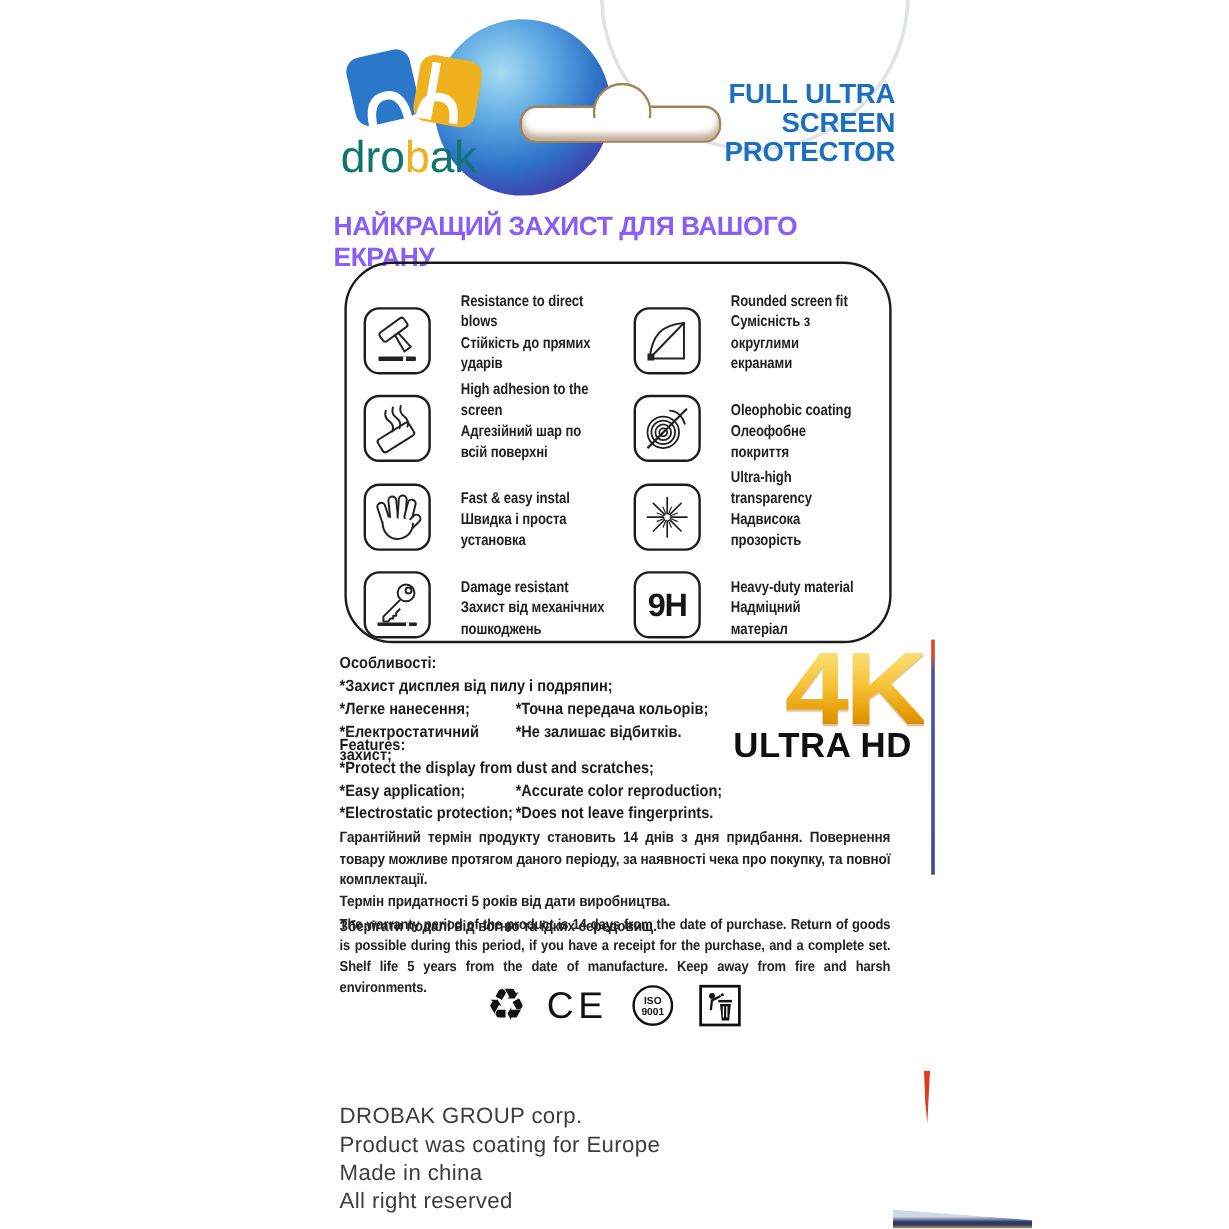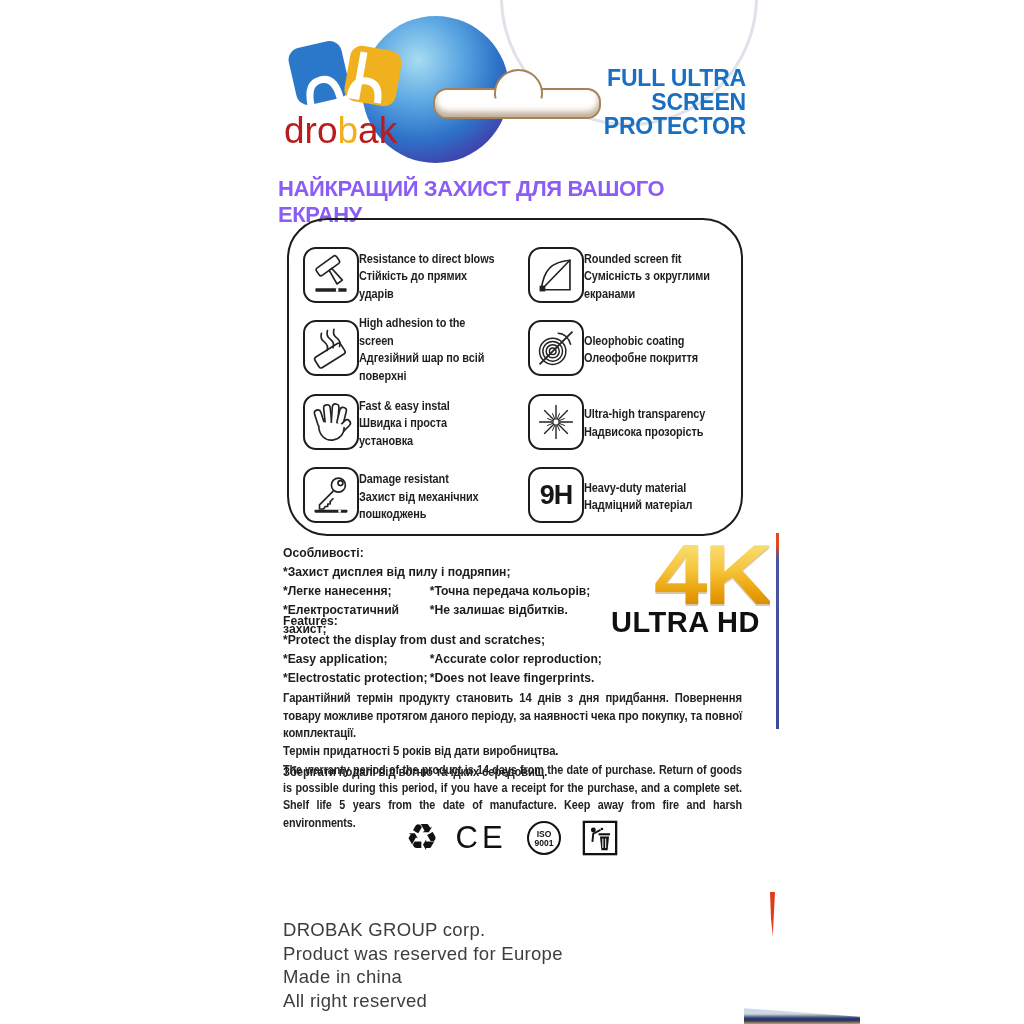--- a/index.html
+++ b/index.html
@@ -13,35 +13,35 @@
         background:radial-gradient(circle at 38% 30%,#a8dcf2 0%,#5aa6e2 32%,#2e72c8 58%,#4339a8 82%,#2e2a85 100%)}
   .hole-slot{position:absolute;left:433px;top:88px;width:164px;height:27px;border-radius:14px;
         background:#fff;border:2px solid #a58258;box-shadow:inset 0 -5px 6px rgba(135,100,60,.55)}
   .hole-bump{position:absolute;left:494px;top:69px;width:45px;height:45px;border-radius:50%;
         background:#fff;border:2px solid #a58258;clip-path:inset(0 0 40% 0)}
   .hole-mask{position:absolute;left:500px;top:87px;width:33px;height:10px;background:#fff}
 
   
   .logo{position:absolute;left:284px;top:36px;width:140px}
   .logo-text{margin-top:0;font-size:37px;font-weight:500;line-height:38px;letter-spacing:0}
-  .lb{color:#b91c1c}.ly{color:#efb11d}
+  .lb{color:#0f766e}.ly{color:#efb11d}
 
   
   .tagline{position:absolute;left:600px;top:66px;width:146px;text-align:right;color:#1a6fc0;
         font-weight:700;font-size:23px;line-height:24px;letter-spacing:-.2px}
 
   .heading{position:absolute;left:278px;top:176px;width:466px;margin:0;text-align:left;
         font-size:22px;font-weight:700;letter-spacing:-.4px;color:#8b5cf6}
 
   
   .fbox{position:absolute;left:287px;top:218px;width:452px;height:314px;
         border:2.5px solid #1c1c1c;border-radius:40px}
   .fgrid{position:absolute;left:303px;top:238px;display:grid;grid-template-columns:225px 210px;
         grid-auto-rows:73.5px}
-  .cell{display:flex;gap:0;align-items:center}
+  .cell{display:flex;gap:25px;align-items:flex-end}
   .ibox{width:56px;height:56px;border:2.3px solid #1c1c1c;border-radius:13px;flex:none;
         display:flex;align-items:center;justify-content:center;box-sizing:border-box}
   .nine{font-size:27px;font-weight:700;letter-spacing:-1px;color:#161616}
   .ctext{padding-top:2px;width:195px;transform:scaleX(.84);transform-origin:left top}
   .t,.s{font-size:13px;font-weight:700;line-height:17.5px;letter-spacing:-.1px;color:#1f1f1f}
 
   
   .list{position:absolute;left:283px;width:500px;transform:scaleX(.9);transform-origin:left top;
         font-size:13.5px;font-weight:700;line-height:19px;color:#1c1c1c}
   .list.ua{top:543px}.list.en{top:611px}
@@ -309,21 +309,21 @@
         <circle cx="22" cy="10.5" r="1.4" fill="#111"></circle>
         <rect x="18.5" y="15" width="12" height="2.2" fill="#111"></rect>
         <path d="M20 18.5 h9.5 l-1.5 14.5 h-6.5 z" fill="#111"></path>
         <path d="M23 20.5 v10 M26 20.5 v10" stroke="#fff" stroke-width="1.1"></path>
       </svg>
     </span>
   </div>
 
   <div class="footer">
     <div>DROBAK GROUP corp.</div>
-    <div>Product was reserved for Europe</div>
+    <div>Product was coating for Europe</div>
     <div>Made in china</div>
     <div>All right reserved</div>
   </div>
 
   <div class="edge-line"></div>
   <div class="edge-red"></div>
   <div class="corner"></div>
 
 </div>
 

